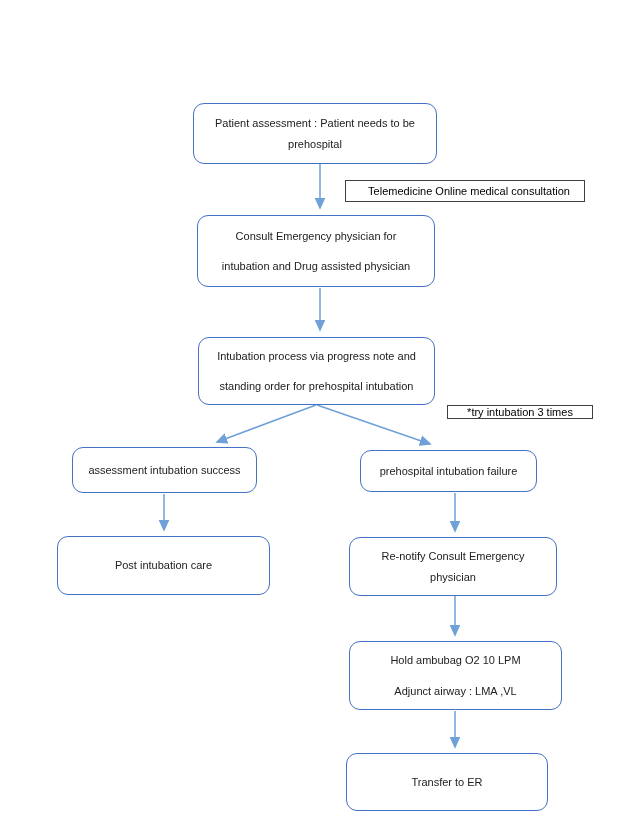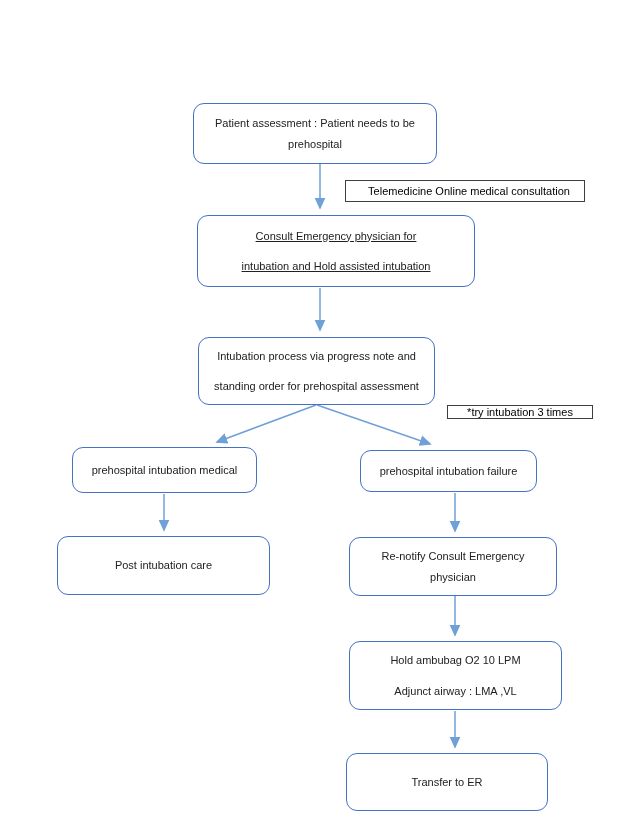--- a/index.html
+++ b/index.html
@@ -89,36 +89,36 @@
 
   <div class="node gap-tight" style="left:193px; top:103px; width:244px; height:61px;">
     <span>Patient assessment : Patient needs to be</span>
     <span>prehospital</span>
   </div>
 
   <div class="annotation" style="left:345px; top:180px; width:240px; height:22px;padding-left:8px;">
     <span>Telemedicine Online medical consultation</span>
   </div>
 
-  <div class="node gap-wide" style="left:197px; top:215px; width:278px; height:72px;text-decoration:underline;">
+  <div class="node gap-wide" style="left:197px; top:215px; width:238px; height:72px;">
     <span>Consult Emergency physician for</span>
-    <span>intubation and Hold assisted intubation</span>
+    <span>intubation and Drug assisted physician</span>
   </div>
 
   <div class="node gap-wide" style="left:198px; top:337px; width:237px; height:68px;">
     <span>Intubation process via progress note and</span>
-    <span>standing order for prehospital assessment</span>
+    <span>standing order for prehospital intubation</span>
   </div>
 
   <div class="annotation" style="left:447px; top:405px; width:146px; height:14px;">
     <span>*try intubation 3 times</span>
   </div>
 
   <div class="node" style="left:72px; top:447px; width:185px; height:46px;">
-    <span>prehospital intubation medical</span>
+    <span>assessment intubation success</span>
   </div>
 
   <div class="node" style="left:360px; top:450px; width:177px; height:42px;">
     <span>prehospital intubation failure</span>
   </div>
 
   <div class="node gap-tight" style="left:349px; top:537px; width:208px; height:59px;">
     <span>Re-notify Consult Emergency</span>
     <span>physician</span>
   </div>

